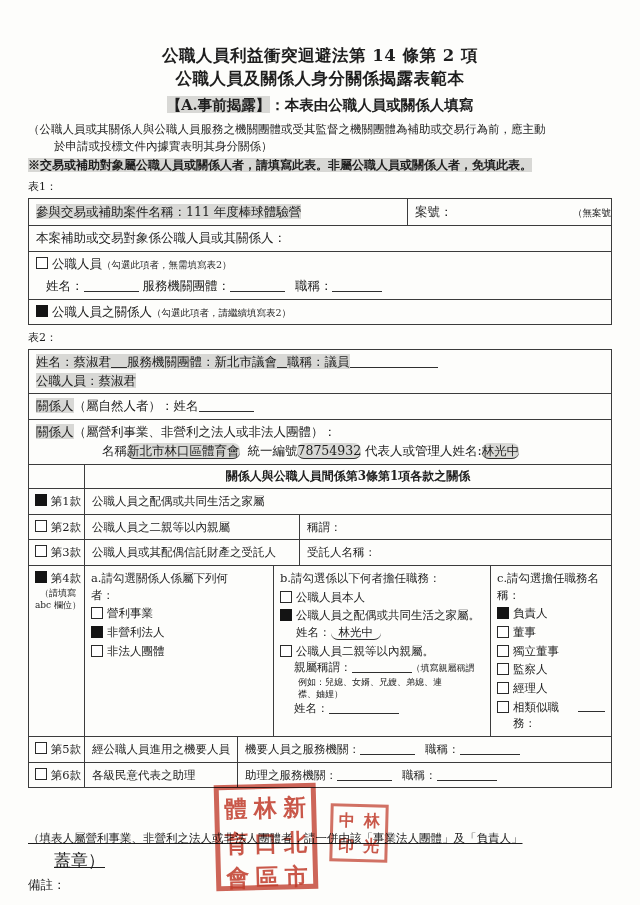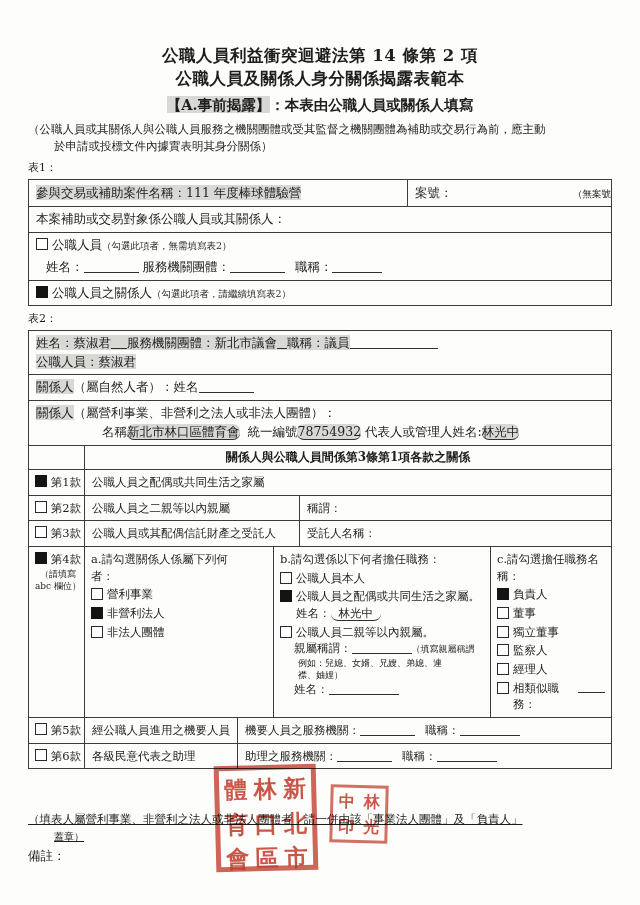--- a/index.html
+++ b/index.html
@@ -37,21 +37,21 @@
   .kextra{flex:1;padding:4px 7px;}
   .khead{font-weight:bold;}
   .khc2{flex:1;text-align:center;padding:3px 4px;font-size:12px;}
   .kca{flex:0 0 176px;border-right:1px solid #3c3c3c;padding:4px 6px;}
   .kcb{flex:0 0 204px;border-right:1px solid #3c3c3c;padding:4px 6px;}
   .kcc{flex:1;padding:4px 6px;}
   .opt{display:flex;align-items:flex-start;margin-top:2px;}
   .opt .cb{margin-top:2px;}
   .footer{position:relative;margin-top:42px;font-size:12.5px;}
   .sign-note{text-decoration:underline;font-size:11.5px;}
-  .sign-note-l2{padding-left:26px;text-decoration:underline;font-size:10px;}
+  .sign-note-l2{padding-left:26px;text-decoration:underline;font-size:17px;}
   .frow{margin-top:3px;}
   .seal{position:absolute;display:grid;mix-blend-mode:multiply;z-index:5;}
   .seal span{display:flex;align-items:center;justify-content:center;
     color:rgba(194,59,42,.85);font-weight:bold;}
   .seal-org{left:187px;top:-46px;width:88px;height:92px;border:5px solid rgba(194,59,42,.78);
     grid-template-columns:repeat(3,1fr);transform:rotate(-1.5deg);padding:2px;}
   .seal-org span{font-size:23px;}
   .seal-person{left:302px;top:-26px;width:50px;height:50px;border:3px solid rgba(194,59,42,.72);
     grid-template-columns:1fr 1fr;transform:rotate(1.5deg);padding:1px;}
   .seal-person span{font-size:16px;}
@@ -63,20 +63,21 @@
 
   <div class="center t1">公職人員利益衝突迴避法第 14 條第 2 項</div>
   <div class="center t1">公職人員及關係人身分關係揭露表範本</div>
   <div class="center t3"><span class="hl">【A.事前揭露】</span><span>：本表由公職人員或關係人填寫</span></div>
 
   <div class="intro">
     <div>（公職人員或其關係人與公職人員服務之機關團體或受其監督之機關團體為補助或交易行為前，應主動</div>
     <div class="intro-l2">於申請或投標文件內據實表明其身分關係）</div>
   </div>
 
+  <div class="notice"><span class="hl">※交易或補助對象屬公職人員或關係人者，請填寫此表。非屬公職人員或關係人者，免填此表。</span></div>
 
   <div class="tbl-label">表1：</div>
   <div class="tbl">
     <div class="flex">
       <div class="cell-case-name"><span class="hl"><span>參與交易或補助案件名稱：</span><span>111 年度棒球體驗營</span></span></div>
       <div class="cell-case-no">
         <span>案號：</span>
         <span class="sm" style="margin-left:auto;padding-right:0;">（無案號</span>
       </div>
     </div>

